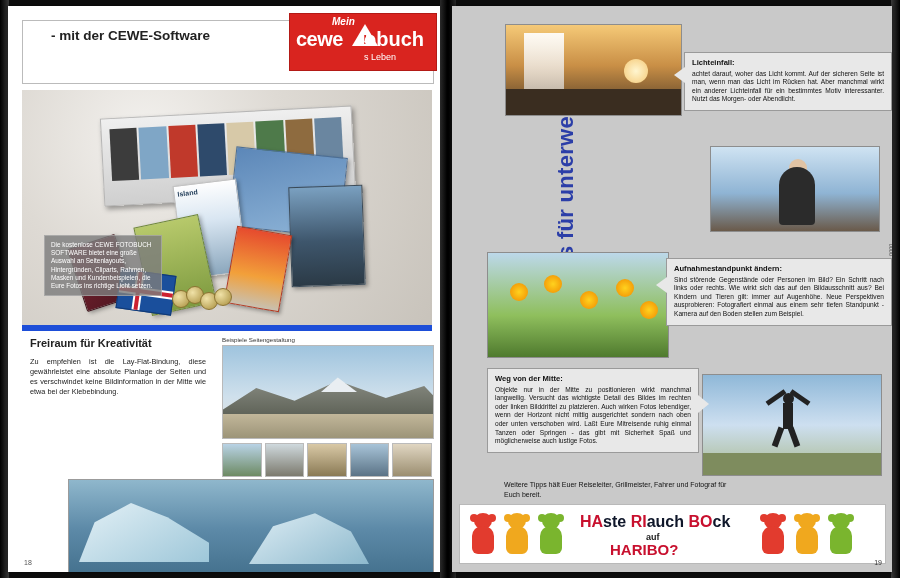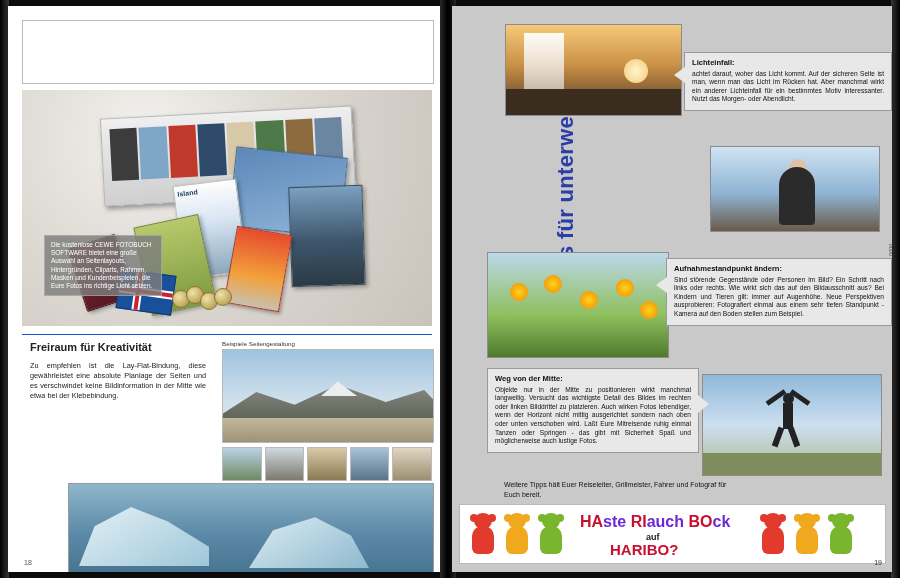--- a/index.html
+++ b/index.html
@@ -224,23 +224,23 @@
   .url {
     position: absolute;
     right: 20px; bottom: 4px;
     font-size: 7.5px;
     color: #333;
   }
 
   
   .sec2 {
     position: absolute;
-    left: 14px; top: 328px;
+    left: 14px; top: 319px;
     width: 410px; height: 228px;
-    border-top: 1px solid #1d4ed8;
+    border-top: 6px solid #1d4ed8;
   }
   .sec2-title {
     position: absolute;
     left: 8px; top: 6px;
     font-size: 11px;
     font-weight: bold;
     color: #222;
   }
   .sec2-text {
     position: absolute;
@@ -413,21 +413,21 @@
     position: absolute;
     left: 7px; bottom: 8px;
     width: 425px; height: 58px;
     background: #ffffff;
     border: 1px solid #b9b9b9;
   }
   .haribo .t1 {
     position: absolute; left: 120px; top: 8px;
     font-size: 16px; font-weight: bold; color: #c8102e;
   }
-  .haribo .t1 .blk { color: #6d28d9; }
+  .haribo .t1 .blk { color: #0f172a; }
   .haribo .t2 {
     position: absolute; left: 186px; top: 27px;
     font-size: 9px; font-weight: bold; color: #1b1b1b;
   }
   .haribo .t3 {
     position: absolute; left: 150px; top: 36px;
     font-size: 15px; font-weight: bold; color: #c8102e;
   }
   .bear {
     position: absolute; top: 8px;
@@ -455,20 +455,29 @@
 
 <div class="spread">
 
   <div class="edge-left"></div>
   <div class="edge-right"></div>
 
   <div class="page-left">
 
     <div class="hdr-box">
       <div class="hdr-title">
+        <span class="l2">- mit der CEWE-Software</span>
+      </div>
+      <div class="logo">
+        <span class="mein">Mein</span>
+        <span class="cewe">cewe</span>
+        <span class="tri"></span>
+        <span class="tri-i">!</span>
+        <span class="obuch">obuch</span>
+        <span class="leben">s Leben</span>
       </div>
     </div>
 
     <div class="photo-books">
       <div class="pb-book">
         <div class="pb-strip">
           <div style="background:#3c3c3c"></div>
           <div style="background:#7fa6c6"></div>
           <div style="background:#c0392b"></div>
           <div style="background:#2e4a6b"></div>

